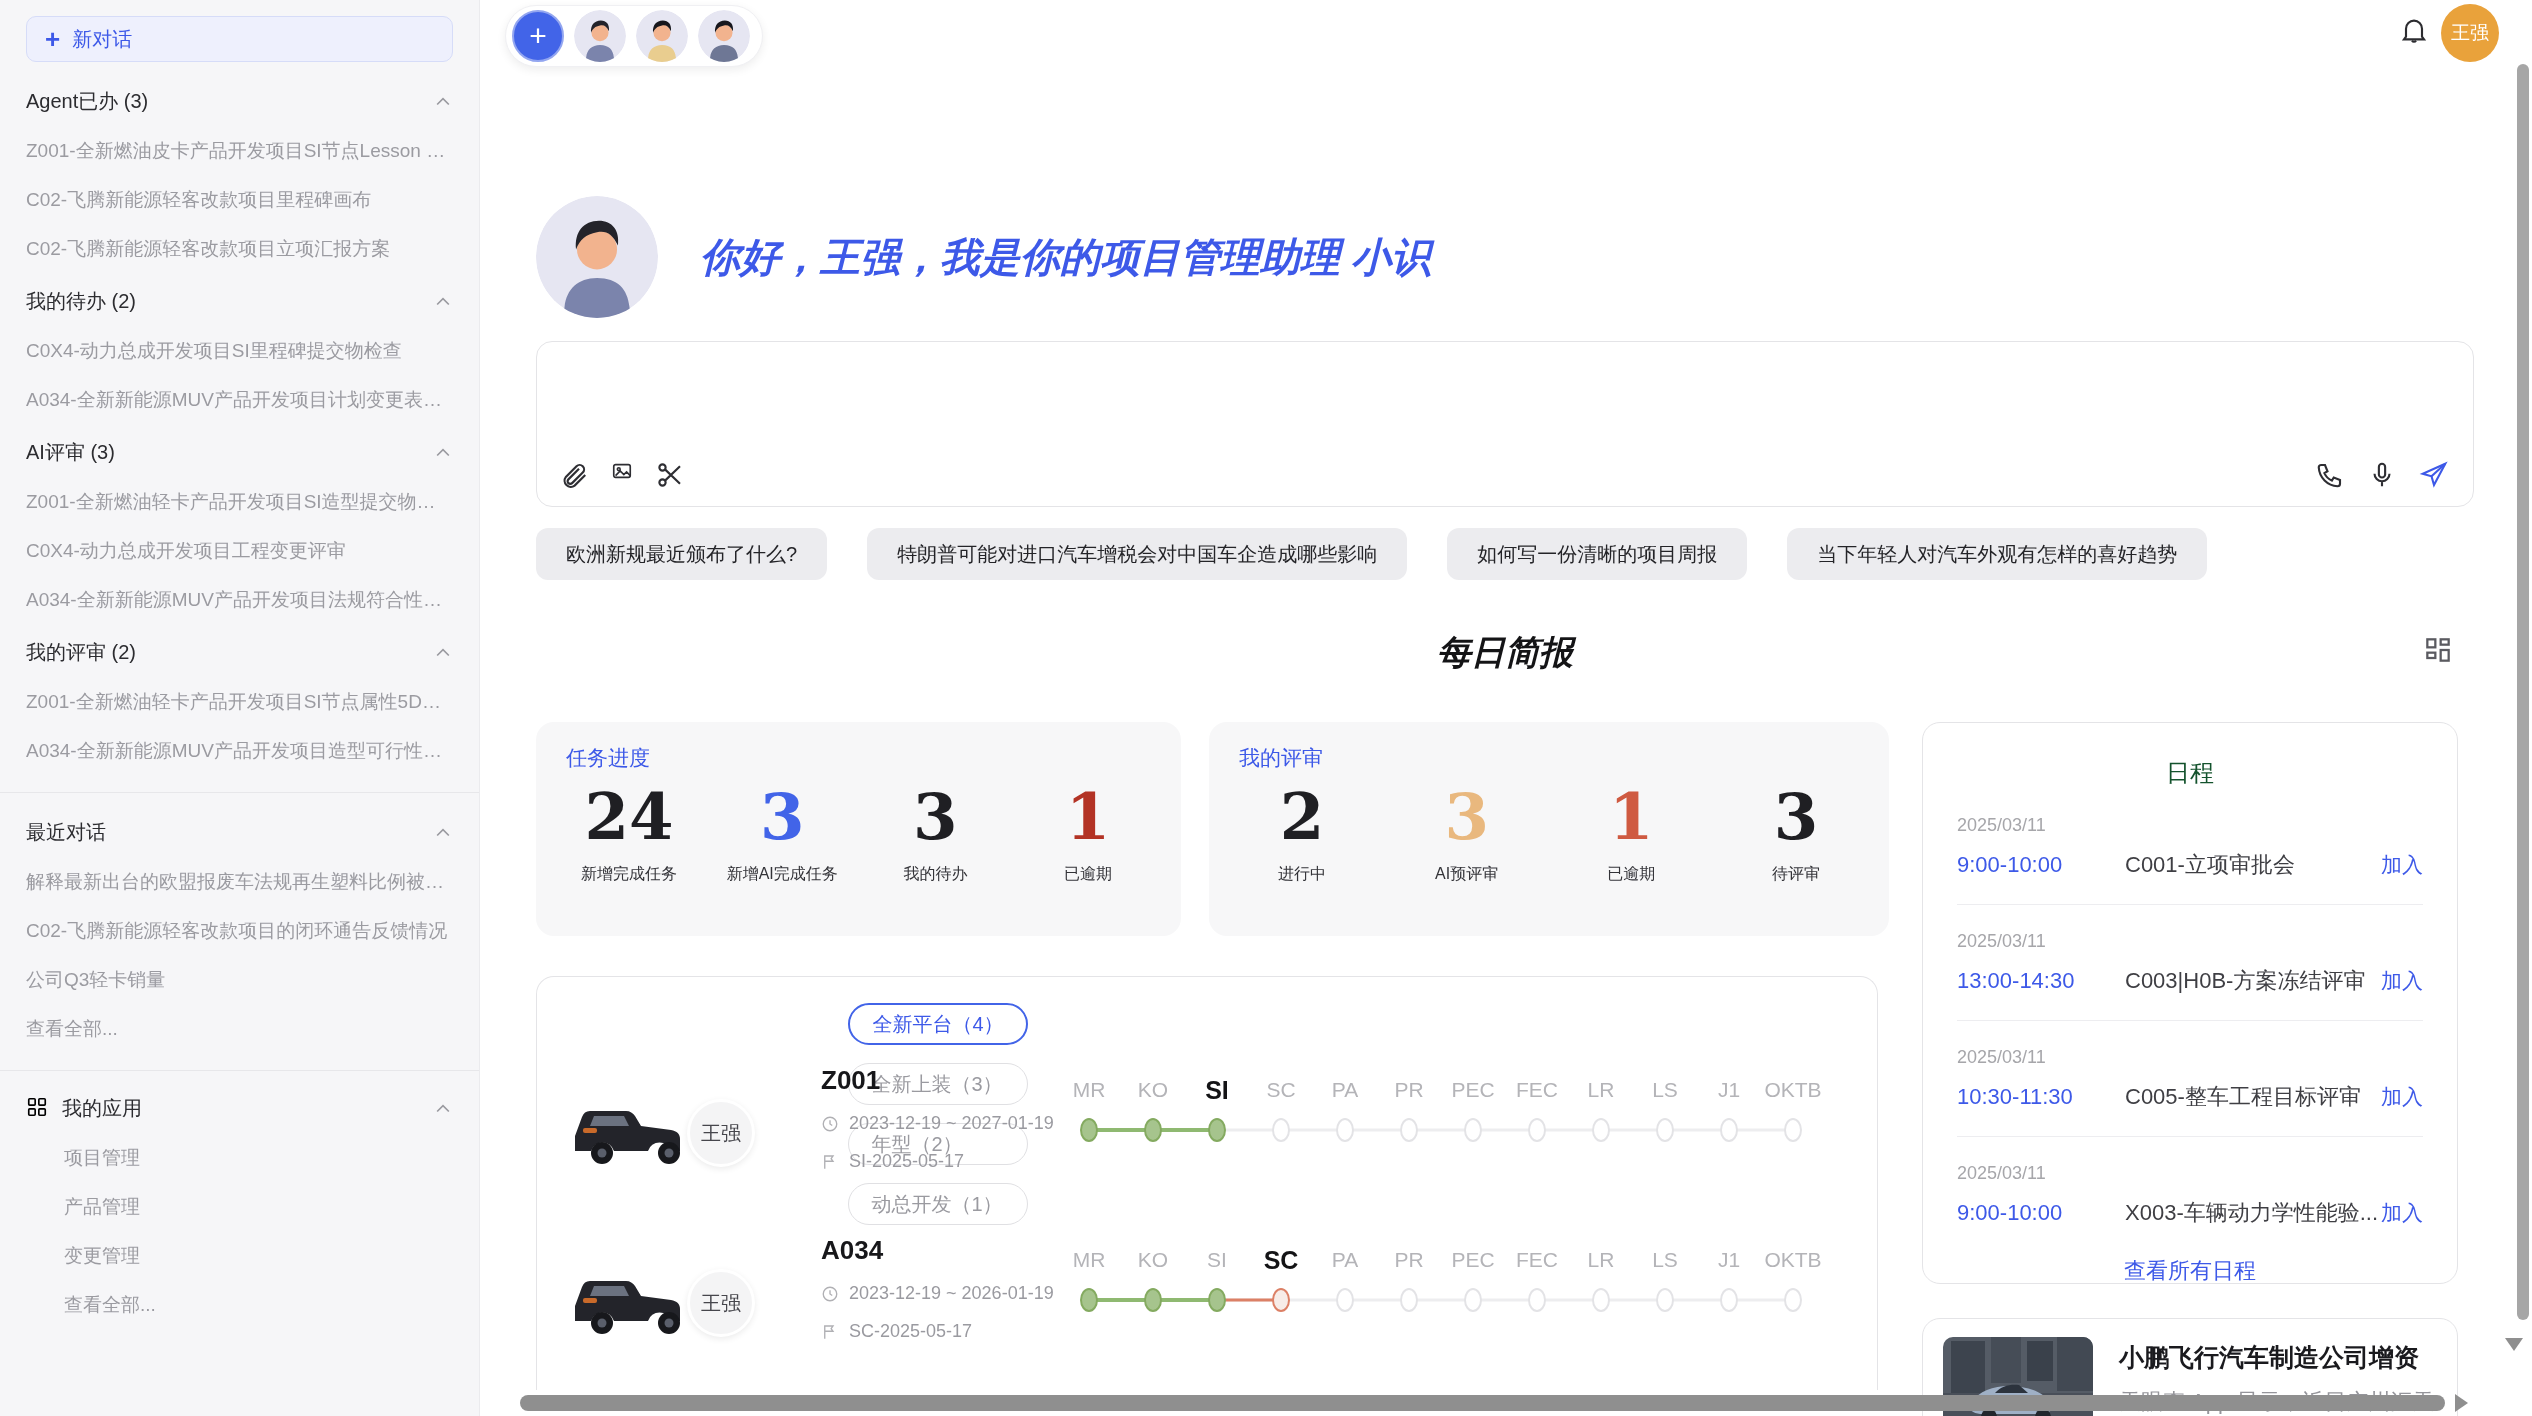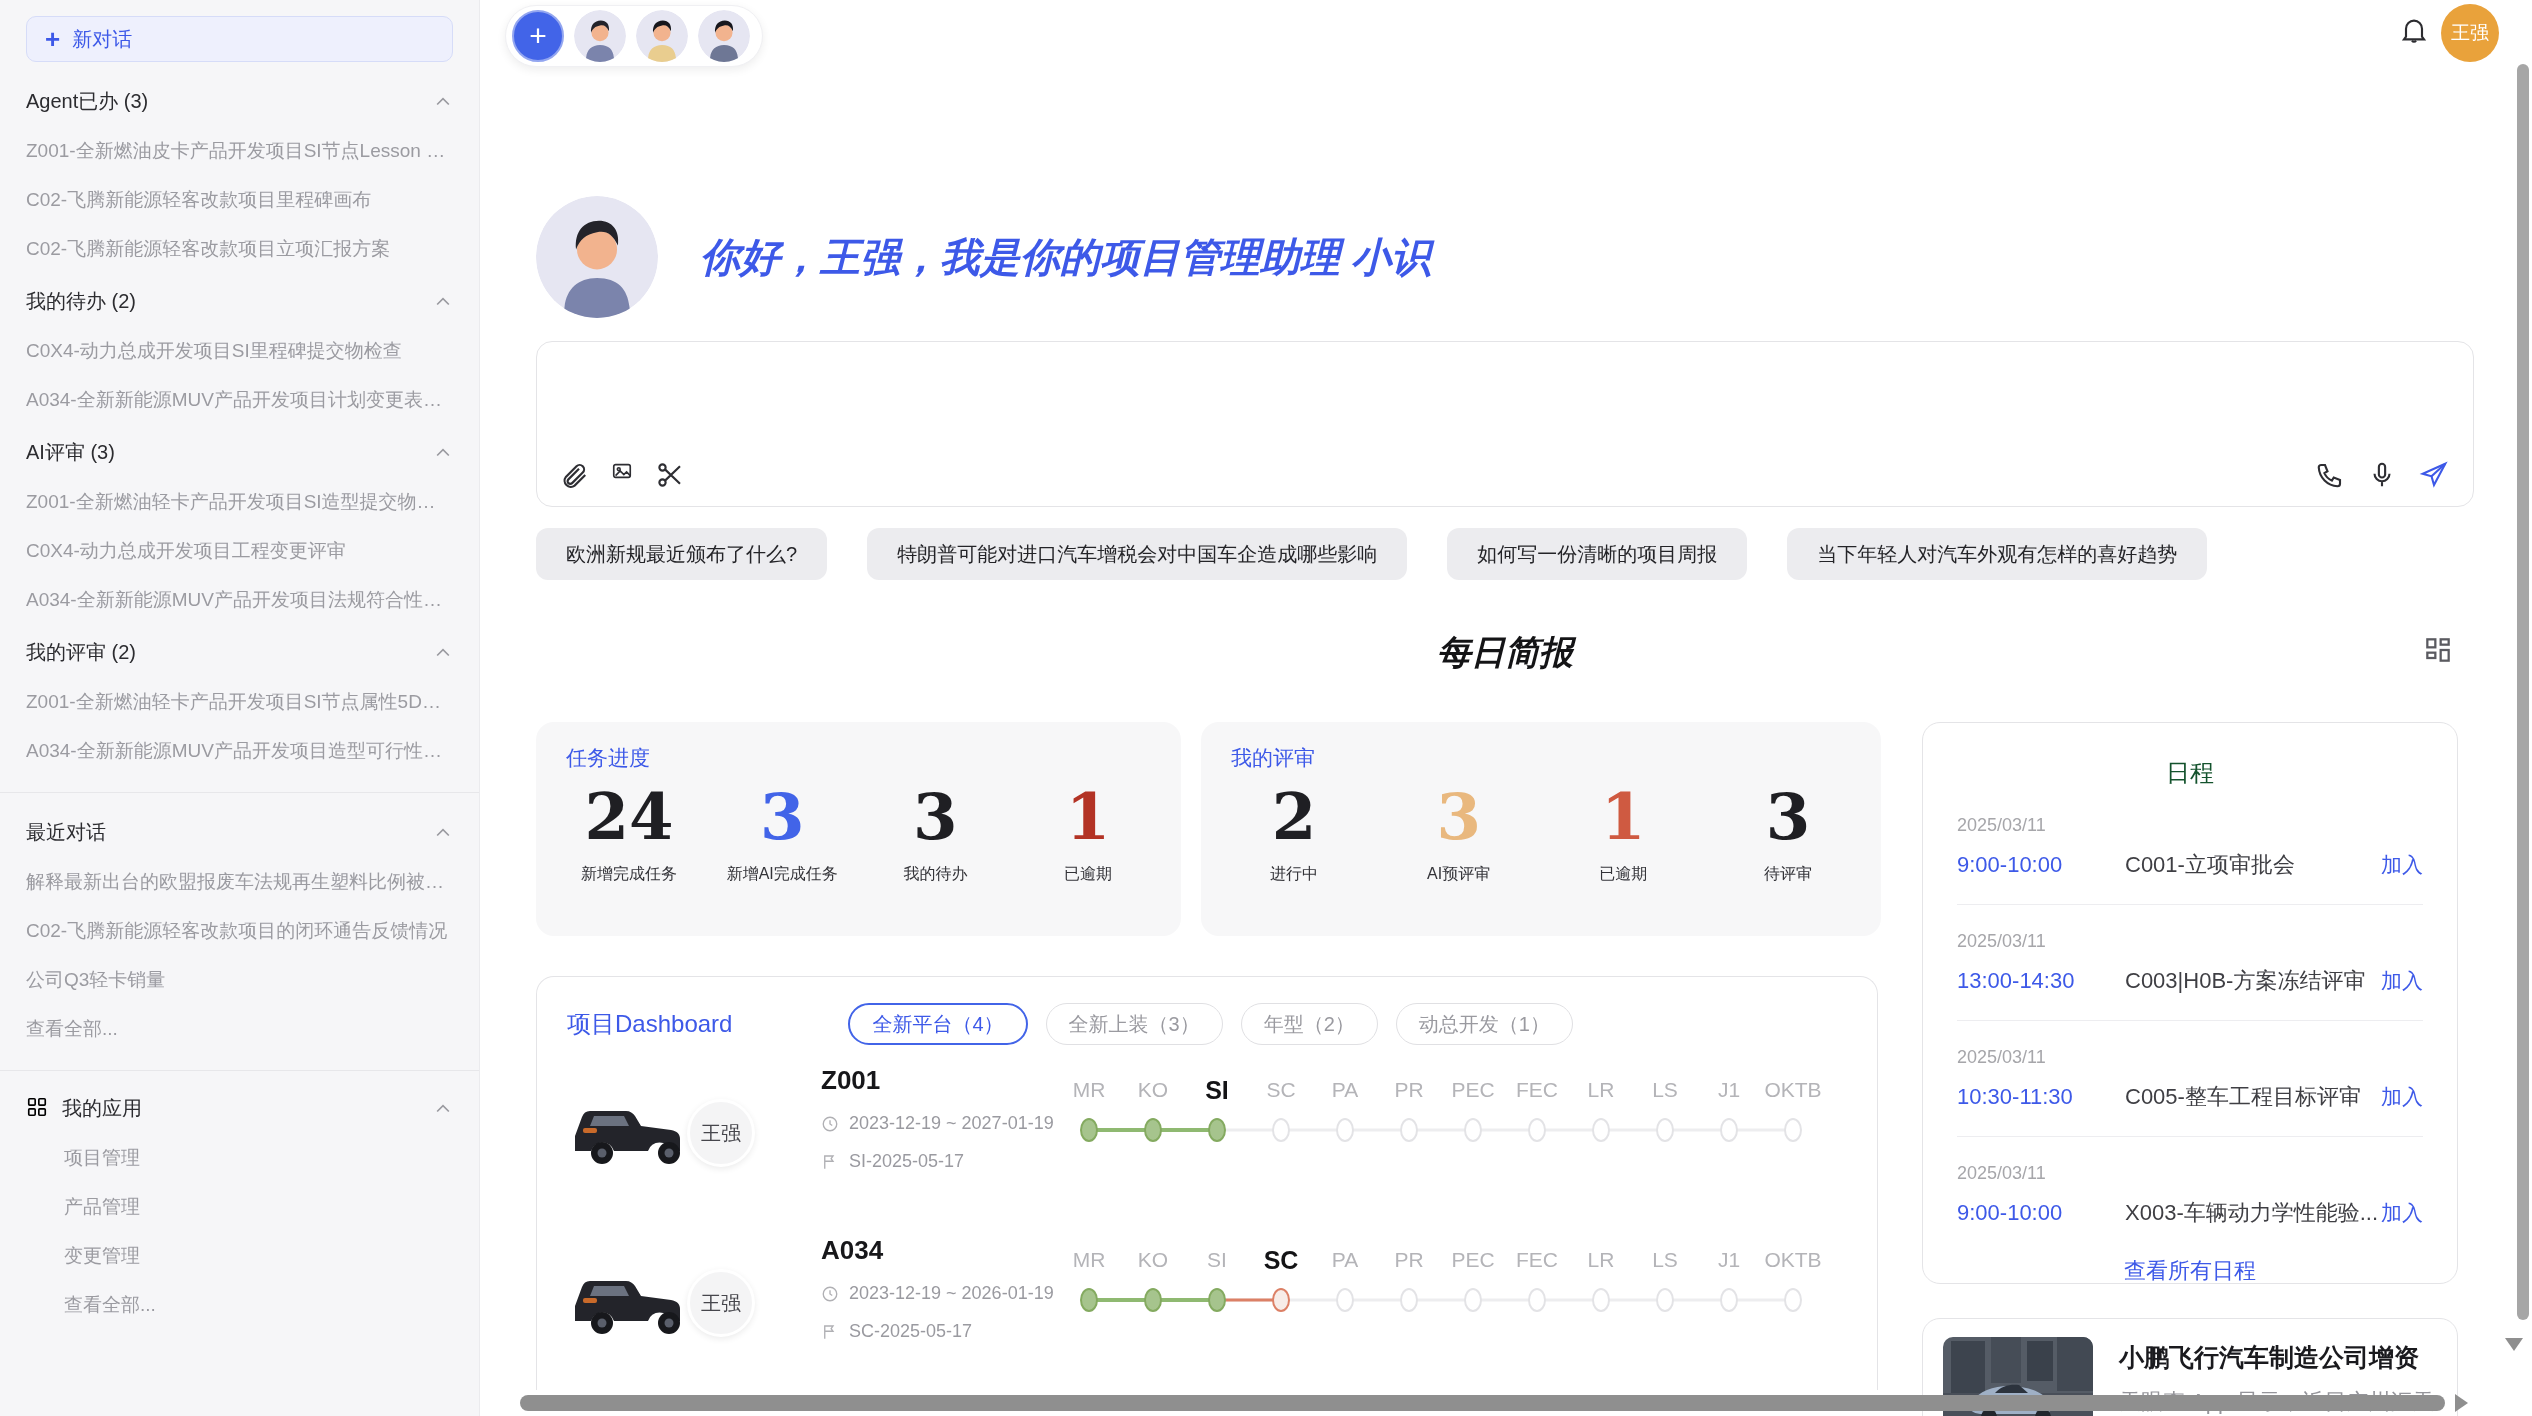--- a/index.html
+++ b/index.html
@@ -64,21 +64,21 @@
 
   .chips { position:absolute; left:56px; top:528px; display:flex; gap:40px; }
   .chip { height:52px; background:#ececef; border-radius:12px; padding:0 30px;
     display:flex; align-items:center; font-size:20px; color:#242428; cursor:pointer;
     white-space:nowrap; }
 
   .briefing-head { position:absolute; left:56px; top:630px; width:1938px; height:44px; }
   .briefing-title { text-align:center; font-size:34px; font-weight:bold; color:#141416;font-style:italic; }
   .briefing-grid { position:absolute; right:20px; top:4px; color:#5a5a60; cursor:pointer; }
 
-  .stats-row { position:absolute; left:56px; top:722px; display:flex; gap:20px; }
+  .stats-row { position:absolute; left:56px; top:722px; display:flex; gap:28px; }
   .stat-card { background:#f7f7f8; border-radius:18px; height:214px; padding:22px 30px; }
   .stat-card.c1 { width:645px; } .stat-card.c2 { width:680px; }
   .stat-card-title { font-size:21px; color:#3d59e8; }
   .stat-cols { display:flex; justify-content:space-between; margin-top:8px; padding:0 8px; }
   .stat-col { text-align:center; min-width:110px; }
   .stat-val { font-size:64px; font-weight:600; font-family:"DejaVu Serif","Liberation Serif",serif; line-height:74px; }
   .stat-lab { margin-top:10px; font-size:16px; color:#333338; white-space:nowrap; }
 
   .dash-card { position:absolute; left:56px; top:976px; width:1342px; height:414px;
     border:1px solid #e4e4e7; border-radius:18px 18px 0 0; border-bottom:none; background:#fff; overflow:hidden; }
@@ -388,21 +388,21 @@
             <div class="stat-val" style="color: rgb(31, 31, 35);">3</div>
             <div class="stat-lab">待评审</div>
           </div>
         </div>
       </div>
     </div>
 
   <div class="dash-card">
     <div class="dash-head">
       <div class="dash-title">项目Dashboard</div>
-      <div style="display:flex;gap:18px;" id="dash-tabs">
+      <div style="display:flex;gap:18px;flex-direction:column;" id="dash-tabs">
           <div class="dash-tab active">全新平台（4）</div>
           <div class="dash-tab">全新上装（3）</div>
           <div class="dash-tab">年型（2）</div>
           <div class="dash-tab">动总开发（1）</div>
         </div>
     </div>
     <div class="proj-rows" id="proj-rows">
         <div class="proj-row">
           <div class="proj-img">
             <svg viewBox="0 0 150 110">

